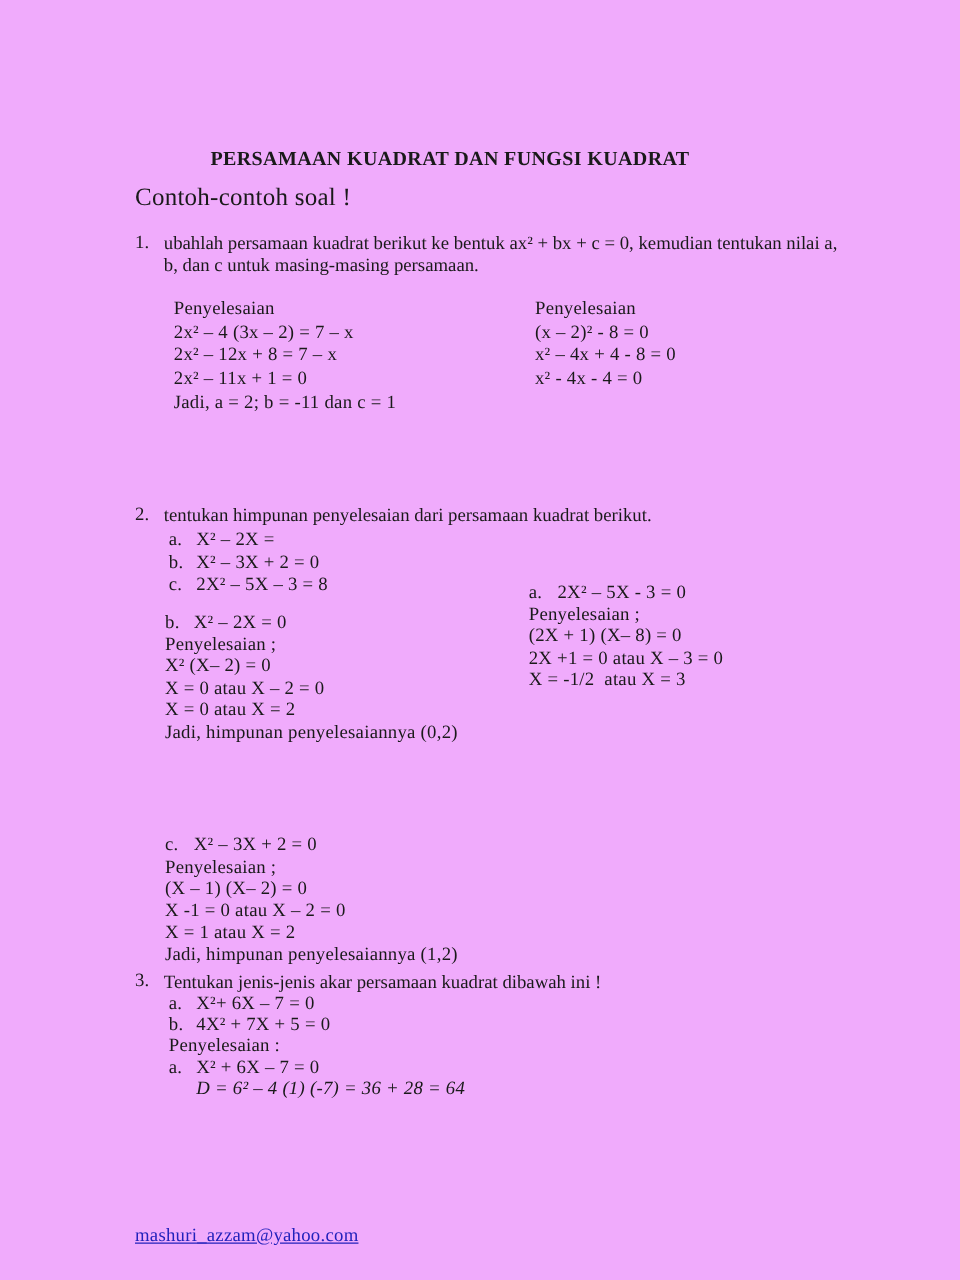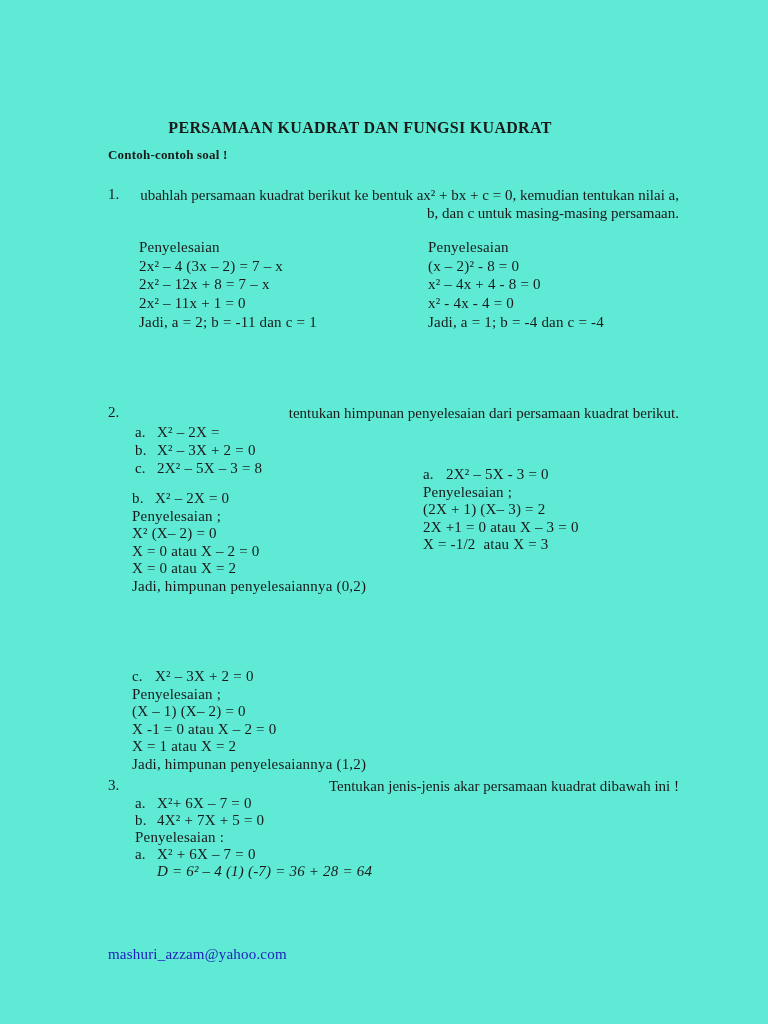--- a/index.html
+++ b/index.html
@@ -1,41 +1,41 @@
 <!DOCTYPE html>
 <html><head>
 <meta charset="utf-8">
 <style>
   html,body{margin:0;padding:0;background:#ffffff;overflow:hidden;}
   .page{
-    position:relative;width:768px;height:1024px;background:#5eead4;
+    position:relative;width:768px;height:1024px;background:#f0abfc;
     font-family:"Liberation Serif","DejaVu Serif",serif;
     font-size:15px;color:#1a1a1a;
   }
   .abs{position:absolute;}
   .doc-title{
     top:119px;left:60px;width:600px;text-align:center;
     font-weight:bold;font-size:16px;letter-spacing:.3px;
   }
-  .intro-heading{top:147px;left:108px;font-weight:bold;font-size:13px;letter-spacing:.2px;}
+  .intro-heading{top:147px;left:108px;font-weight:normal;font-size:20px;letter-spacing:.2px;}
   .qhead{display:flex;align-items:flex-start;}
   .qnum{flex:0 0 23px;}
-  .qtext{width:548px;line-height:18px;text-align:right;}
+  .qtext{width:548px;line-height:18px;}
   .line{letter-spacing:.2px;white-space:nowrap;}
   .lh187 .line{line-height:18.7px;}
   .lh182 .line{line-height:18.2px;}
   .lh175 .line{line-height:17.5px;}
   .lh170 .line{line-height:17.0px;}
   .lbl{display:inline-block;}
   .w23{width:23px;}
   .w22{width:22px;}
   .w24{width:24px;}
   .indent22{padding-left:22px;font-style:italic;}
   .email{
-    color:#2222bb;letter-spacing:.2px;cursor:pointer;
+    color:#2222bb;text-decoration:underline;letter-spacing:.2px;cursor:pointer;margin-top:35px;
   }
 </style>
 </head>
 <body>
 
 <div class="page">
 
   <div class="abs doc-title">PERSAMAAN KUADRAT DAN FUNGSI KUADRAT</div>
 
   <div class="abs intro-heading">Contoh-contoh soal !</div>
@@ -51,21 +51,20 @@
     <div class="line">2x² – 12x + 8 = 7 – x</div>
     <div class="line">2x² – 11x + 1 = 0</div>
     <div class="line">Jadi, a = 2; b = -11 dan c = 1</div>
   </div>
 
   <div class="abs lh187" style="top:238px;left:428px;">
     <div class="line">Penyelesaian</div>
     <div class="line">(x – 2)² - 8 = 0</div>
     <div class="line">x² – 4x + 4 - 8 = 0</div>
     <div class="line">x² - 4x - 4 = 0</div>
-    <div class="line">Jadi, a = 1; b = -4 dan c = -4</div>
   </div>
 
   <div class="abs qhead" style="top:404px;left:108px;">
     <span class="qnum">2.</span>
     <span class="qtext">tentukan himpunan penyelesaian dari persamaan kuadrat berikut.</span>
   </div>
 
   <div class="abs lh182" style="top:423px;left:135px;">
     <div class="line"><span class="lbl w22">a.</span><span>X² – 2X =</span></div>
     <div class="line"><span class="lbl w22">b.</span><span>X² – 3X + 2 = 0</span></div>
@@ -77,21 +76,21 @@
     <div class="line">Penyelesaian ;</div>
     <div class="line">X² (X– 2) = 0</div>
     <div class="line">X = 0 atau X – 2 = 0</div>
     <div class="line">X = 0 atau X = 2</div>
     <div class="line">Jadi, himpunan penyelesaiannya (0,2)</div>
   </div>
 
   <div class="abs lh175" style="top:466px;left:423px;">
     <div class="line"><span class="lbl w23">a.</span><span>2X² – 5X - 3 = 0</span></div>
     <div class="line">Penyelesaian ;</div>
-    <div class="line">(2X + 1) (X– 3) = 2</div>
+    <div class="line">(2X + 1) (X– 8) = 0</div>
     <div class="line">2X +1 = 0 atau X – 3 = 0</div>
     <div class="line">X = -1/2&nbsp; atau X = 3</div>
   </div>
 
   <div class="abs lh175" style="top:636px;left:132px;margin-top:32px;">
     <div class="line"><span class="lbl w23">c.</span><span>X² – 3X + 2 = 0</span></div>
     <div class="line">Penyelesaian ;</div>
     <div class="line">(X – 1) (X– 2) = 0</div>
     <div class="line">X -1 = 0 atau X – 2 = 0</div>
     <div class="line">X = 1 atau X = 2</div>

